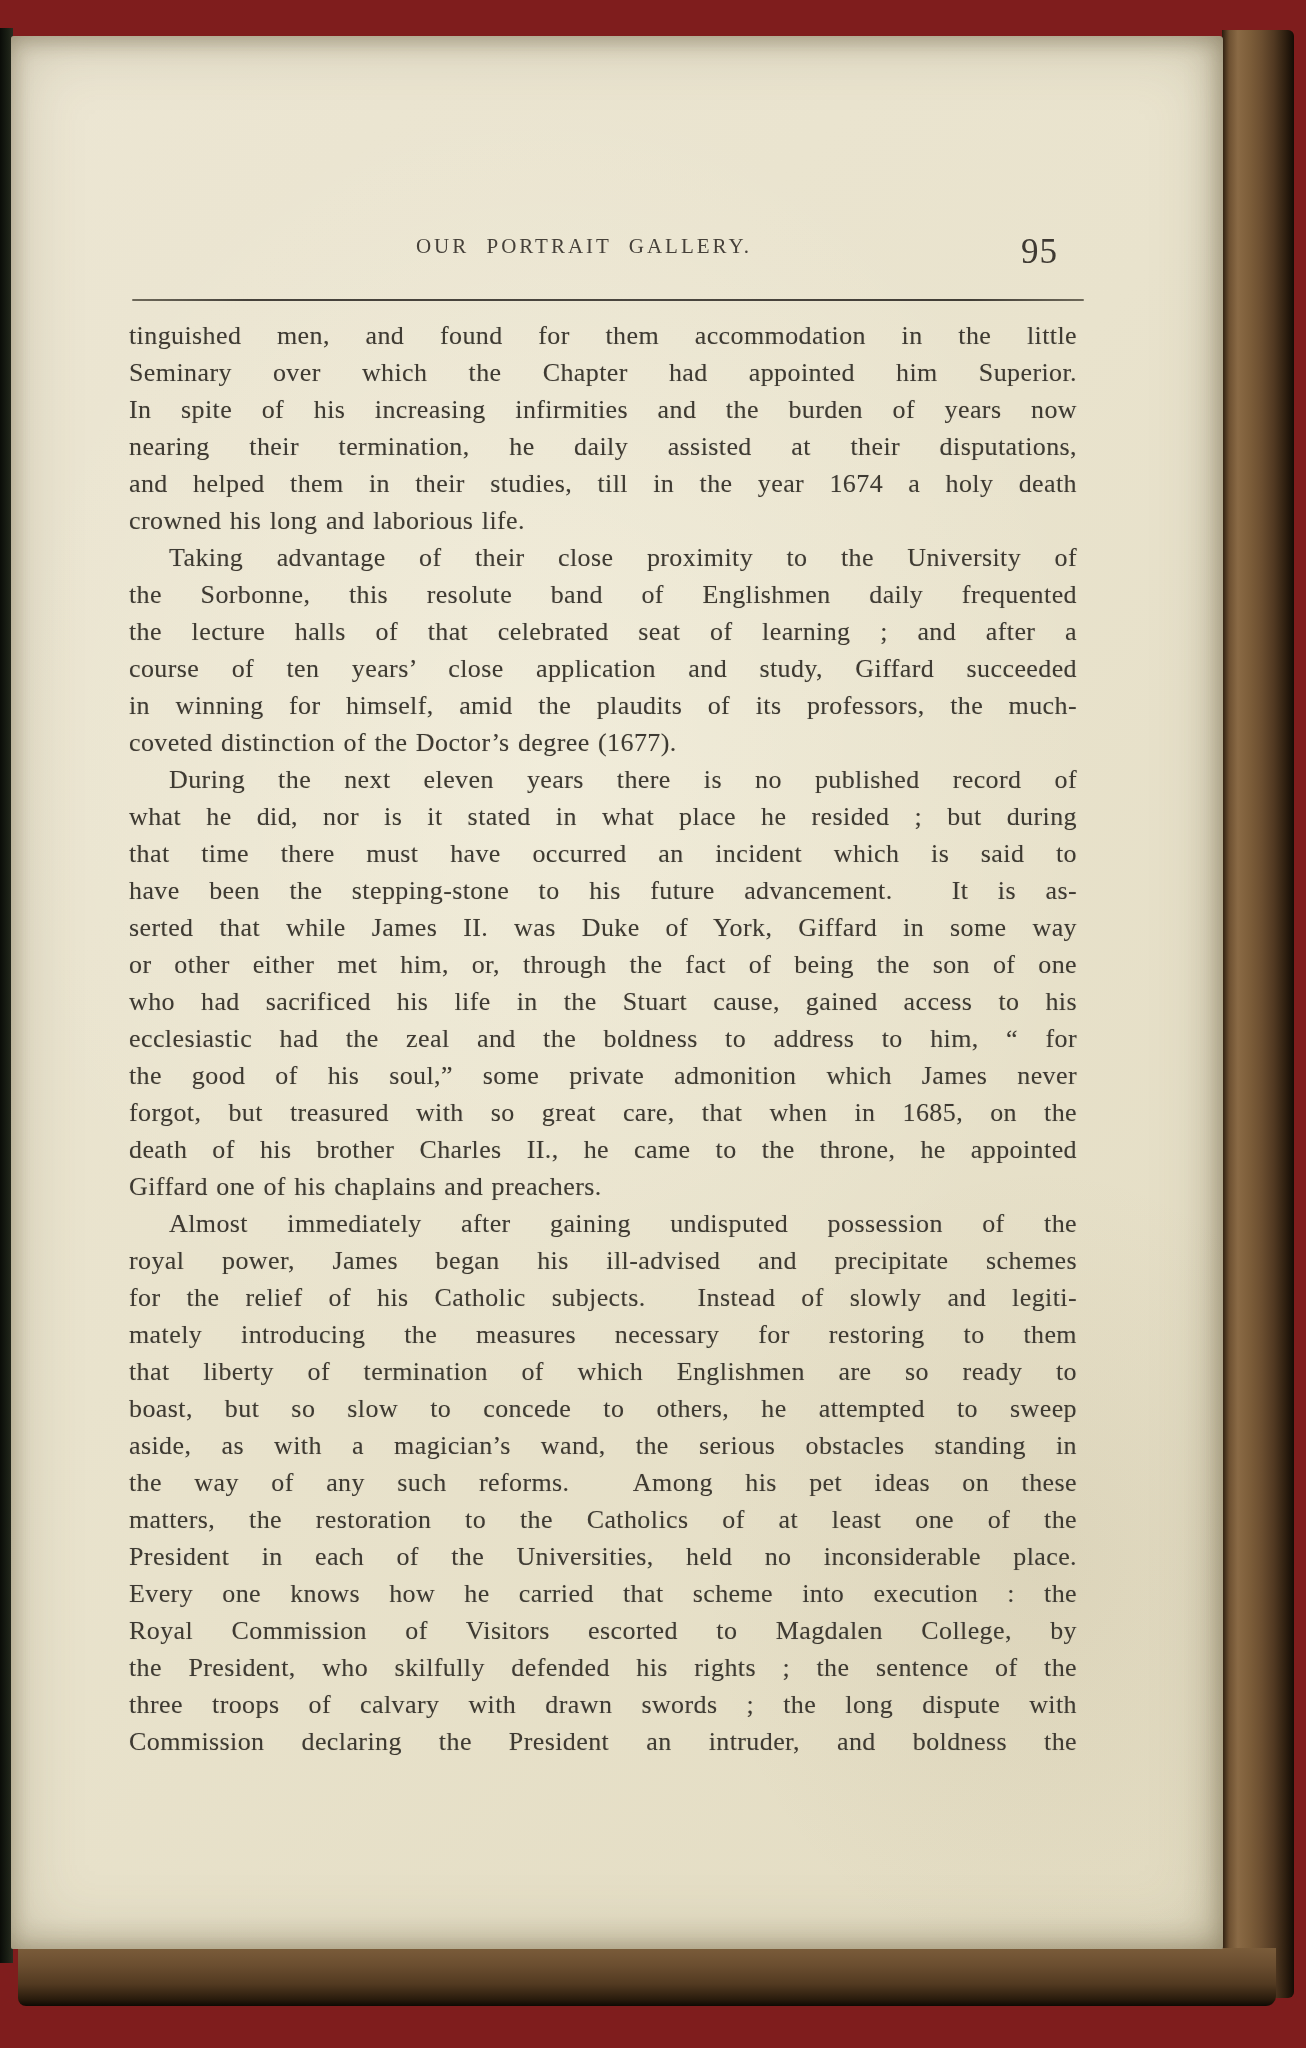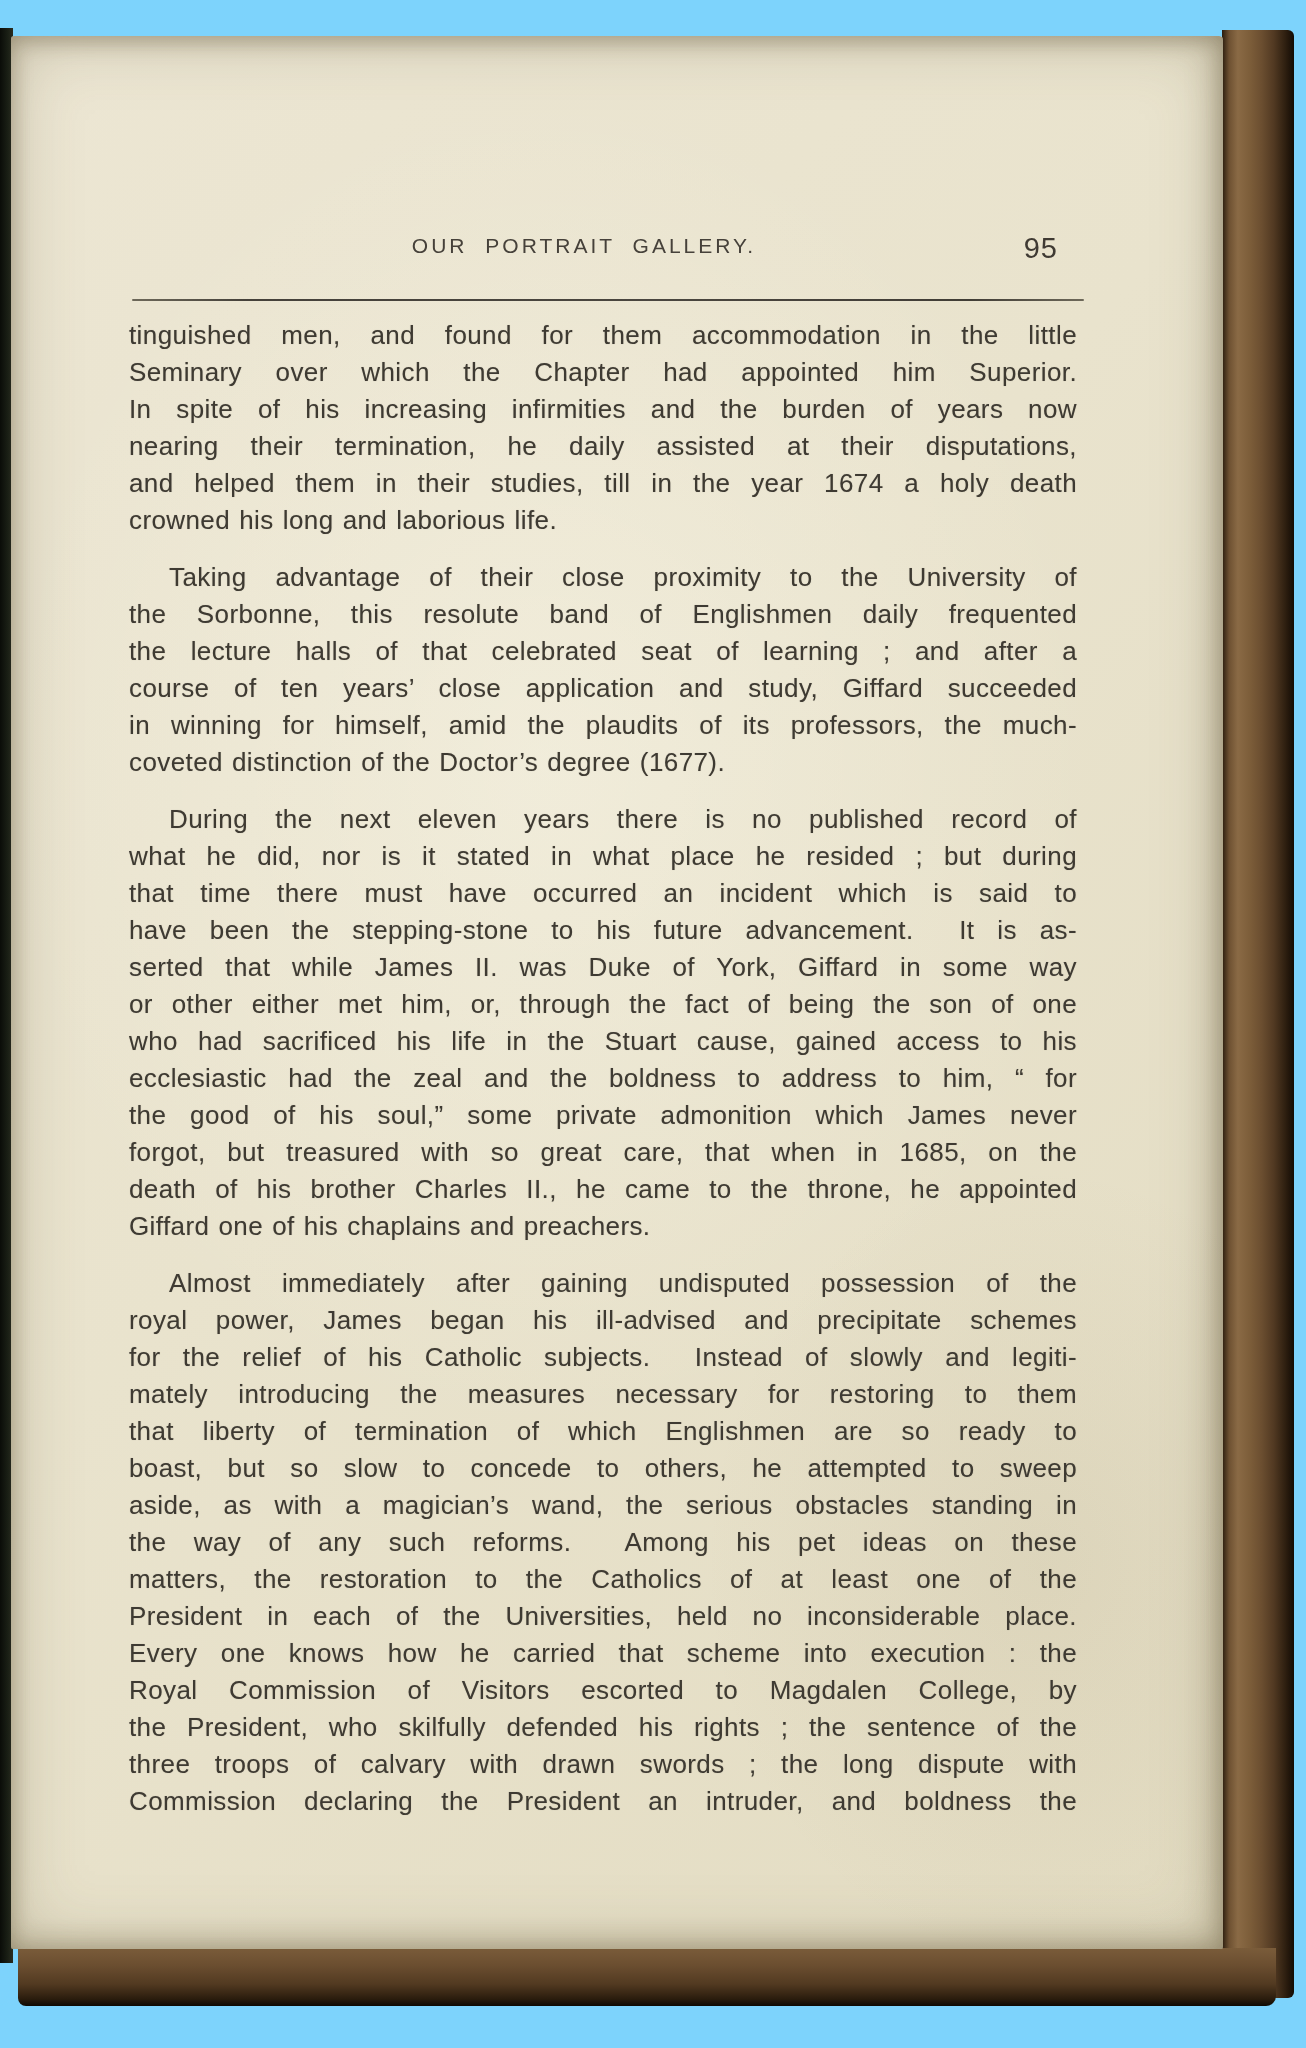--- a/index.html
+++ b/index.html
@@ -1,19 +1,19 @@
 <!DOCTYPE html>
 <html><head>
 <meta charset="utf-8">
 <style>
   html,body { margin:0; padding:0; background:#050505; }
   .scan {
     position:relative; width:1306px; height:2048px; overflow:hidden;
-    background:#7dd3fc;
-    font-family:Liberation Sans, sans-serif;
+    background:#7f1d1d;
+    font-family:Liberation Serif, serif;
   }
   
   .edge-left {
     position:absolute; left:0; top:28px; width:13px; height:1935px;
     background:linear-gradient(90deg,#0a0c08,#1a1f15 60%,#2a2c20);
   }
   
   .edge-right {
     position:absolute; left:1222px; top:30px; width:72px; height:1968px;
     background:linear-gradient(90deg,
@@ -44,37 +44,37 @@
   }
   .running-head {
     position:absolute; left:123px; top:198px; width:948px; height:34px;
     text-align:center;
     font-size:21px; letter-spacing:3px; word-spacing:9px;
     color:#46413a;
   }
   .head-title { position:relative; left:-24px; }
   .page-number {
     position:absolute; right:24px; top:-2px;
-    font-size:29px; letter-spacing:1px; color:#3f3a33;
+    font-size:35px; letter-spacing:1px; color:#3f3a33;
   }
   .head-rule {
     position:absolute; left:121px; top:263px; width:952px; height:2px;
     background:linear-gradient(90deg, #6d6859 0%, #45413a 12%, #4a463f 55%, #413d36 88%, #6d6859 100%);
     border-radius:1px;
   }
   .body-text {
     position:absolute; left:118px; top:281px; width:948px;
     font-size:26px; line-height:37px;
     letter-spacing:0.4px; word-spacing:1.5px;
     color:#3e3a32;
     text-shadow:0 0 1px rgba(62,58,50,0.25);
   }
   .bl { text-align:justify; text-align-last:justify; -moz-text-align-last:justify; }
   .bl.noju { text-align-last:left; -moz-text-align-last:left; }
-  .bl.indent { text-indent:40px;margin-top:20px; }
+  .bl.indent { text-indent:40px; }
 </style>
 </head>
 <body>
 
 <div class="scan">
   <div class="edge-left"></div>
   <div class="edge-right"></div>
   <div class="edge-bottom"></div>
 
   <div class="page">

